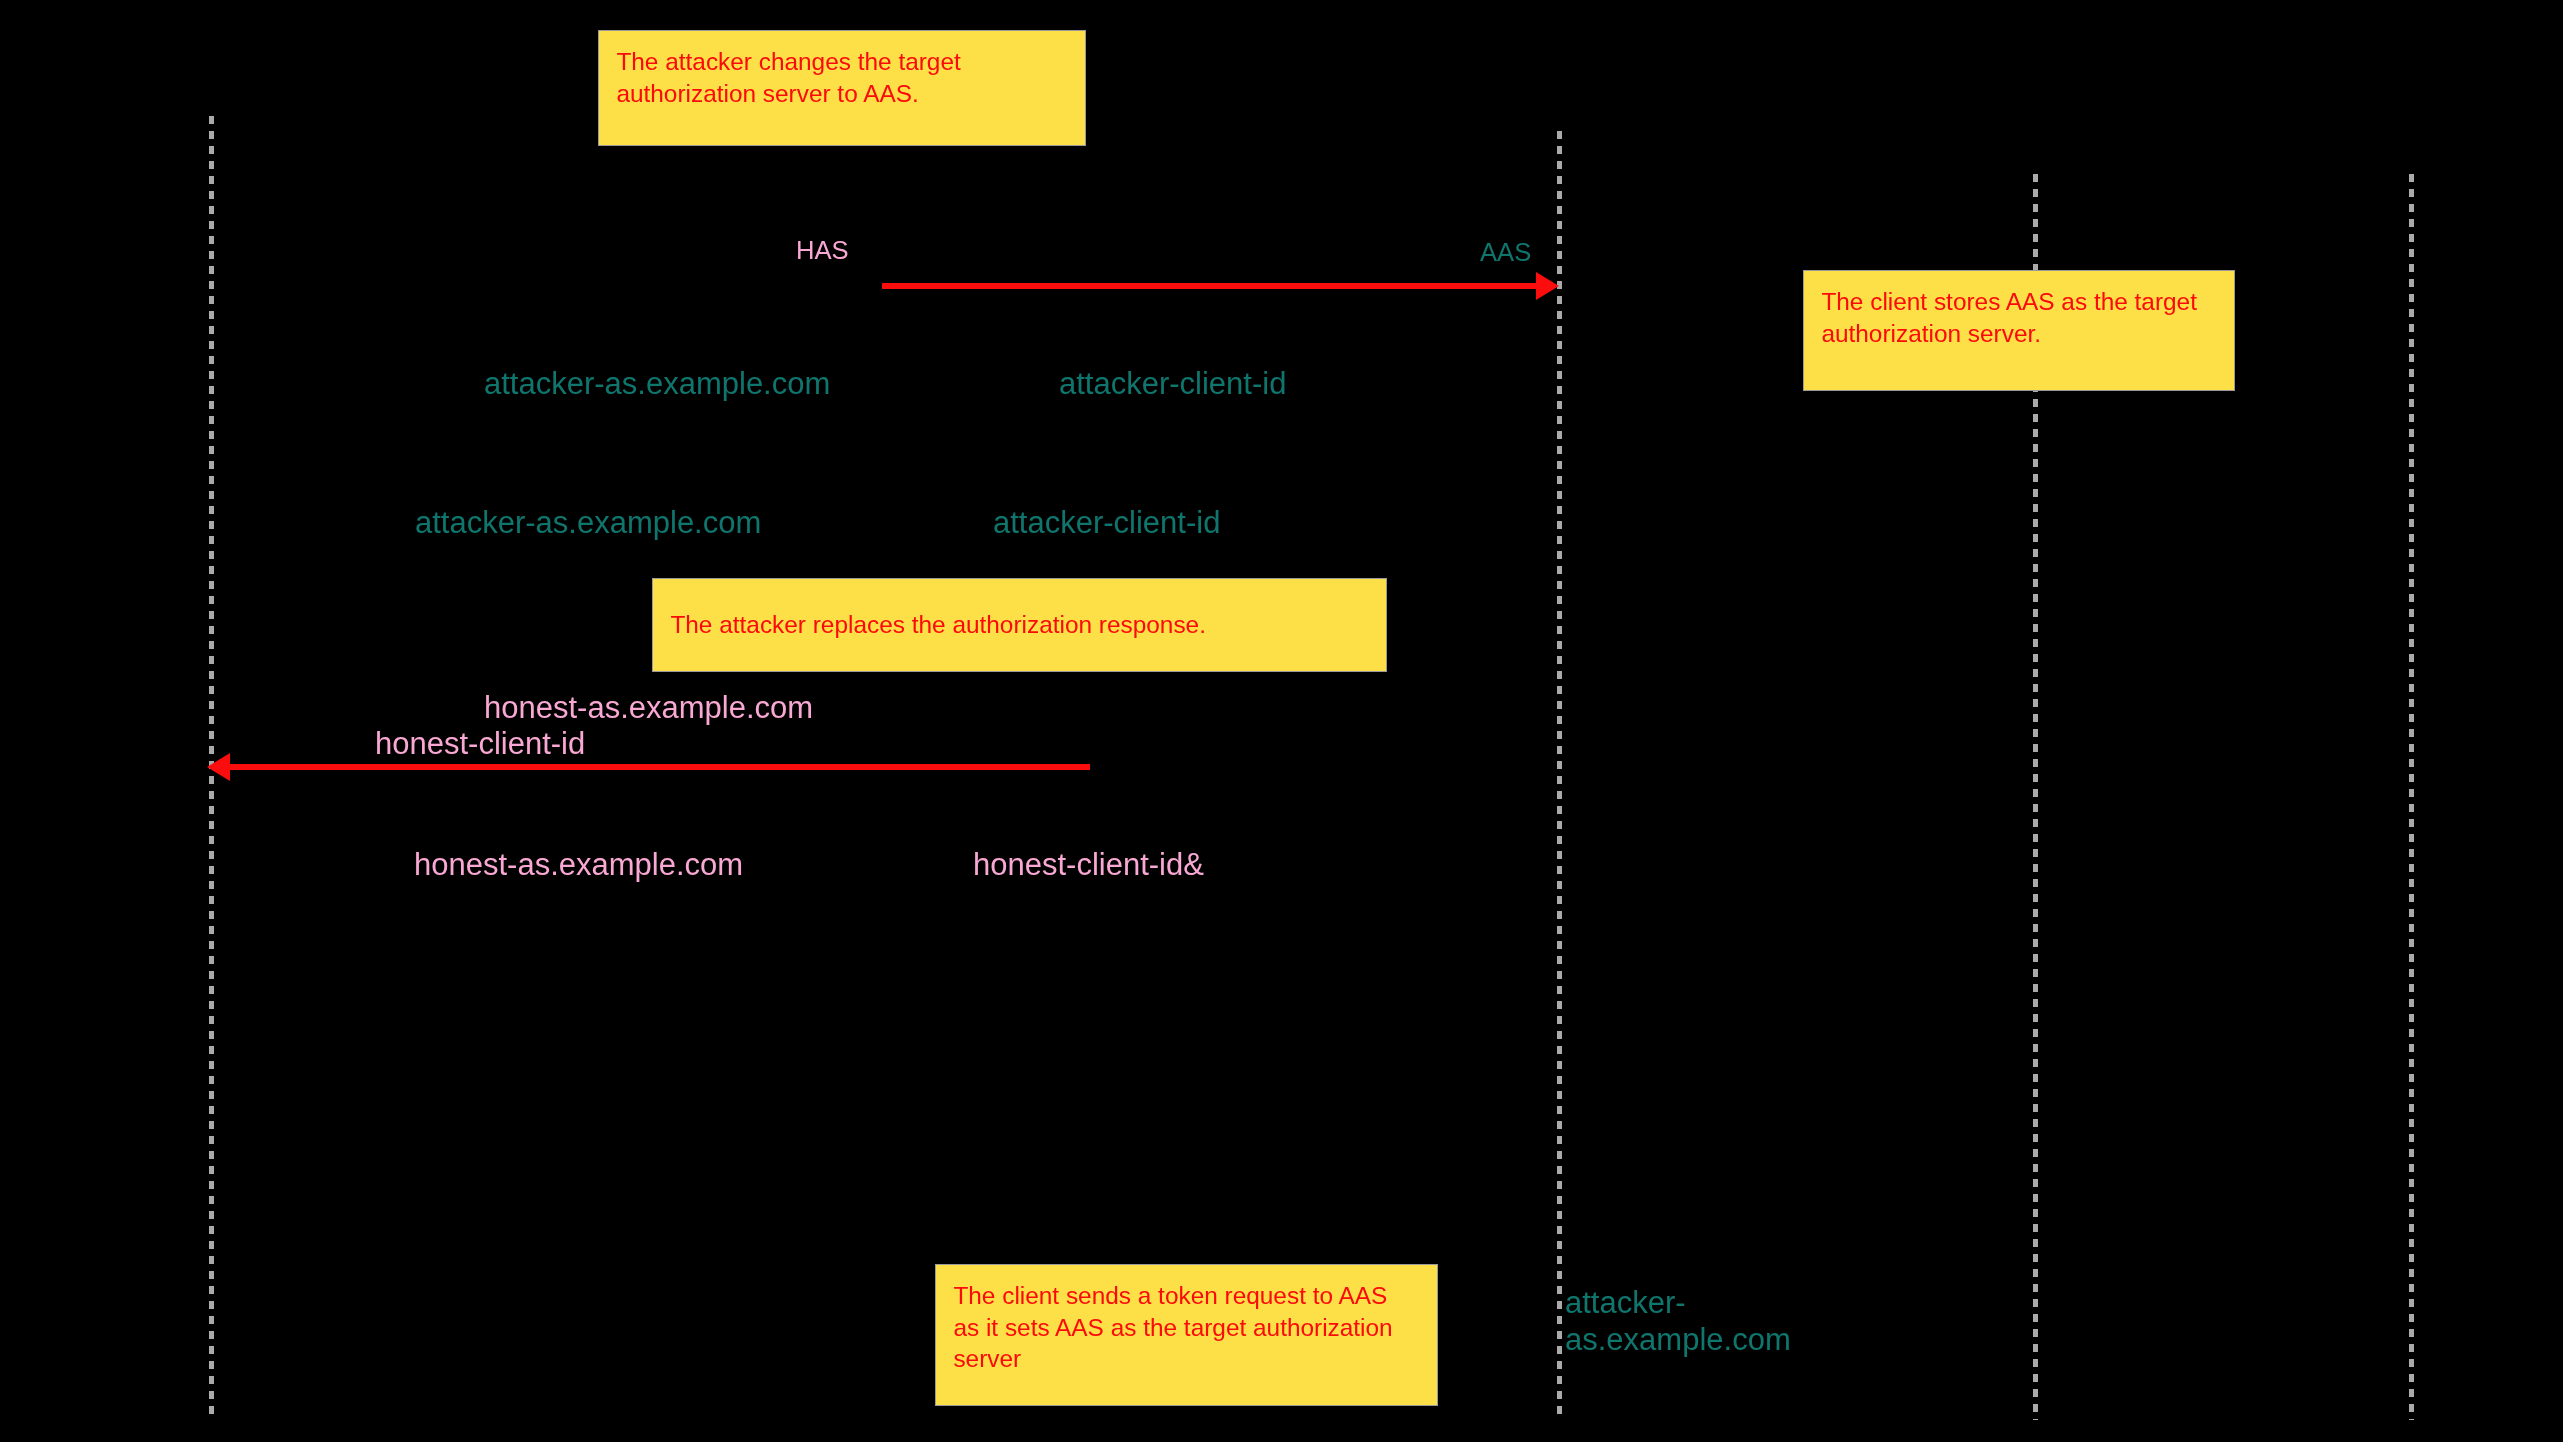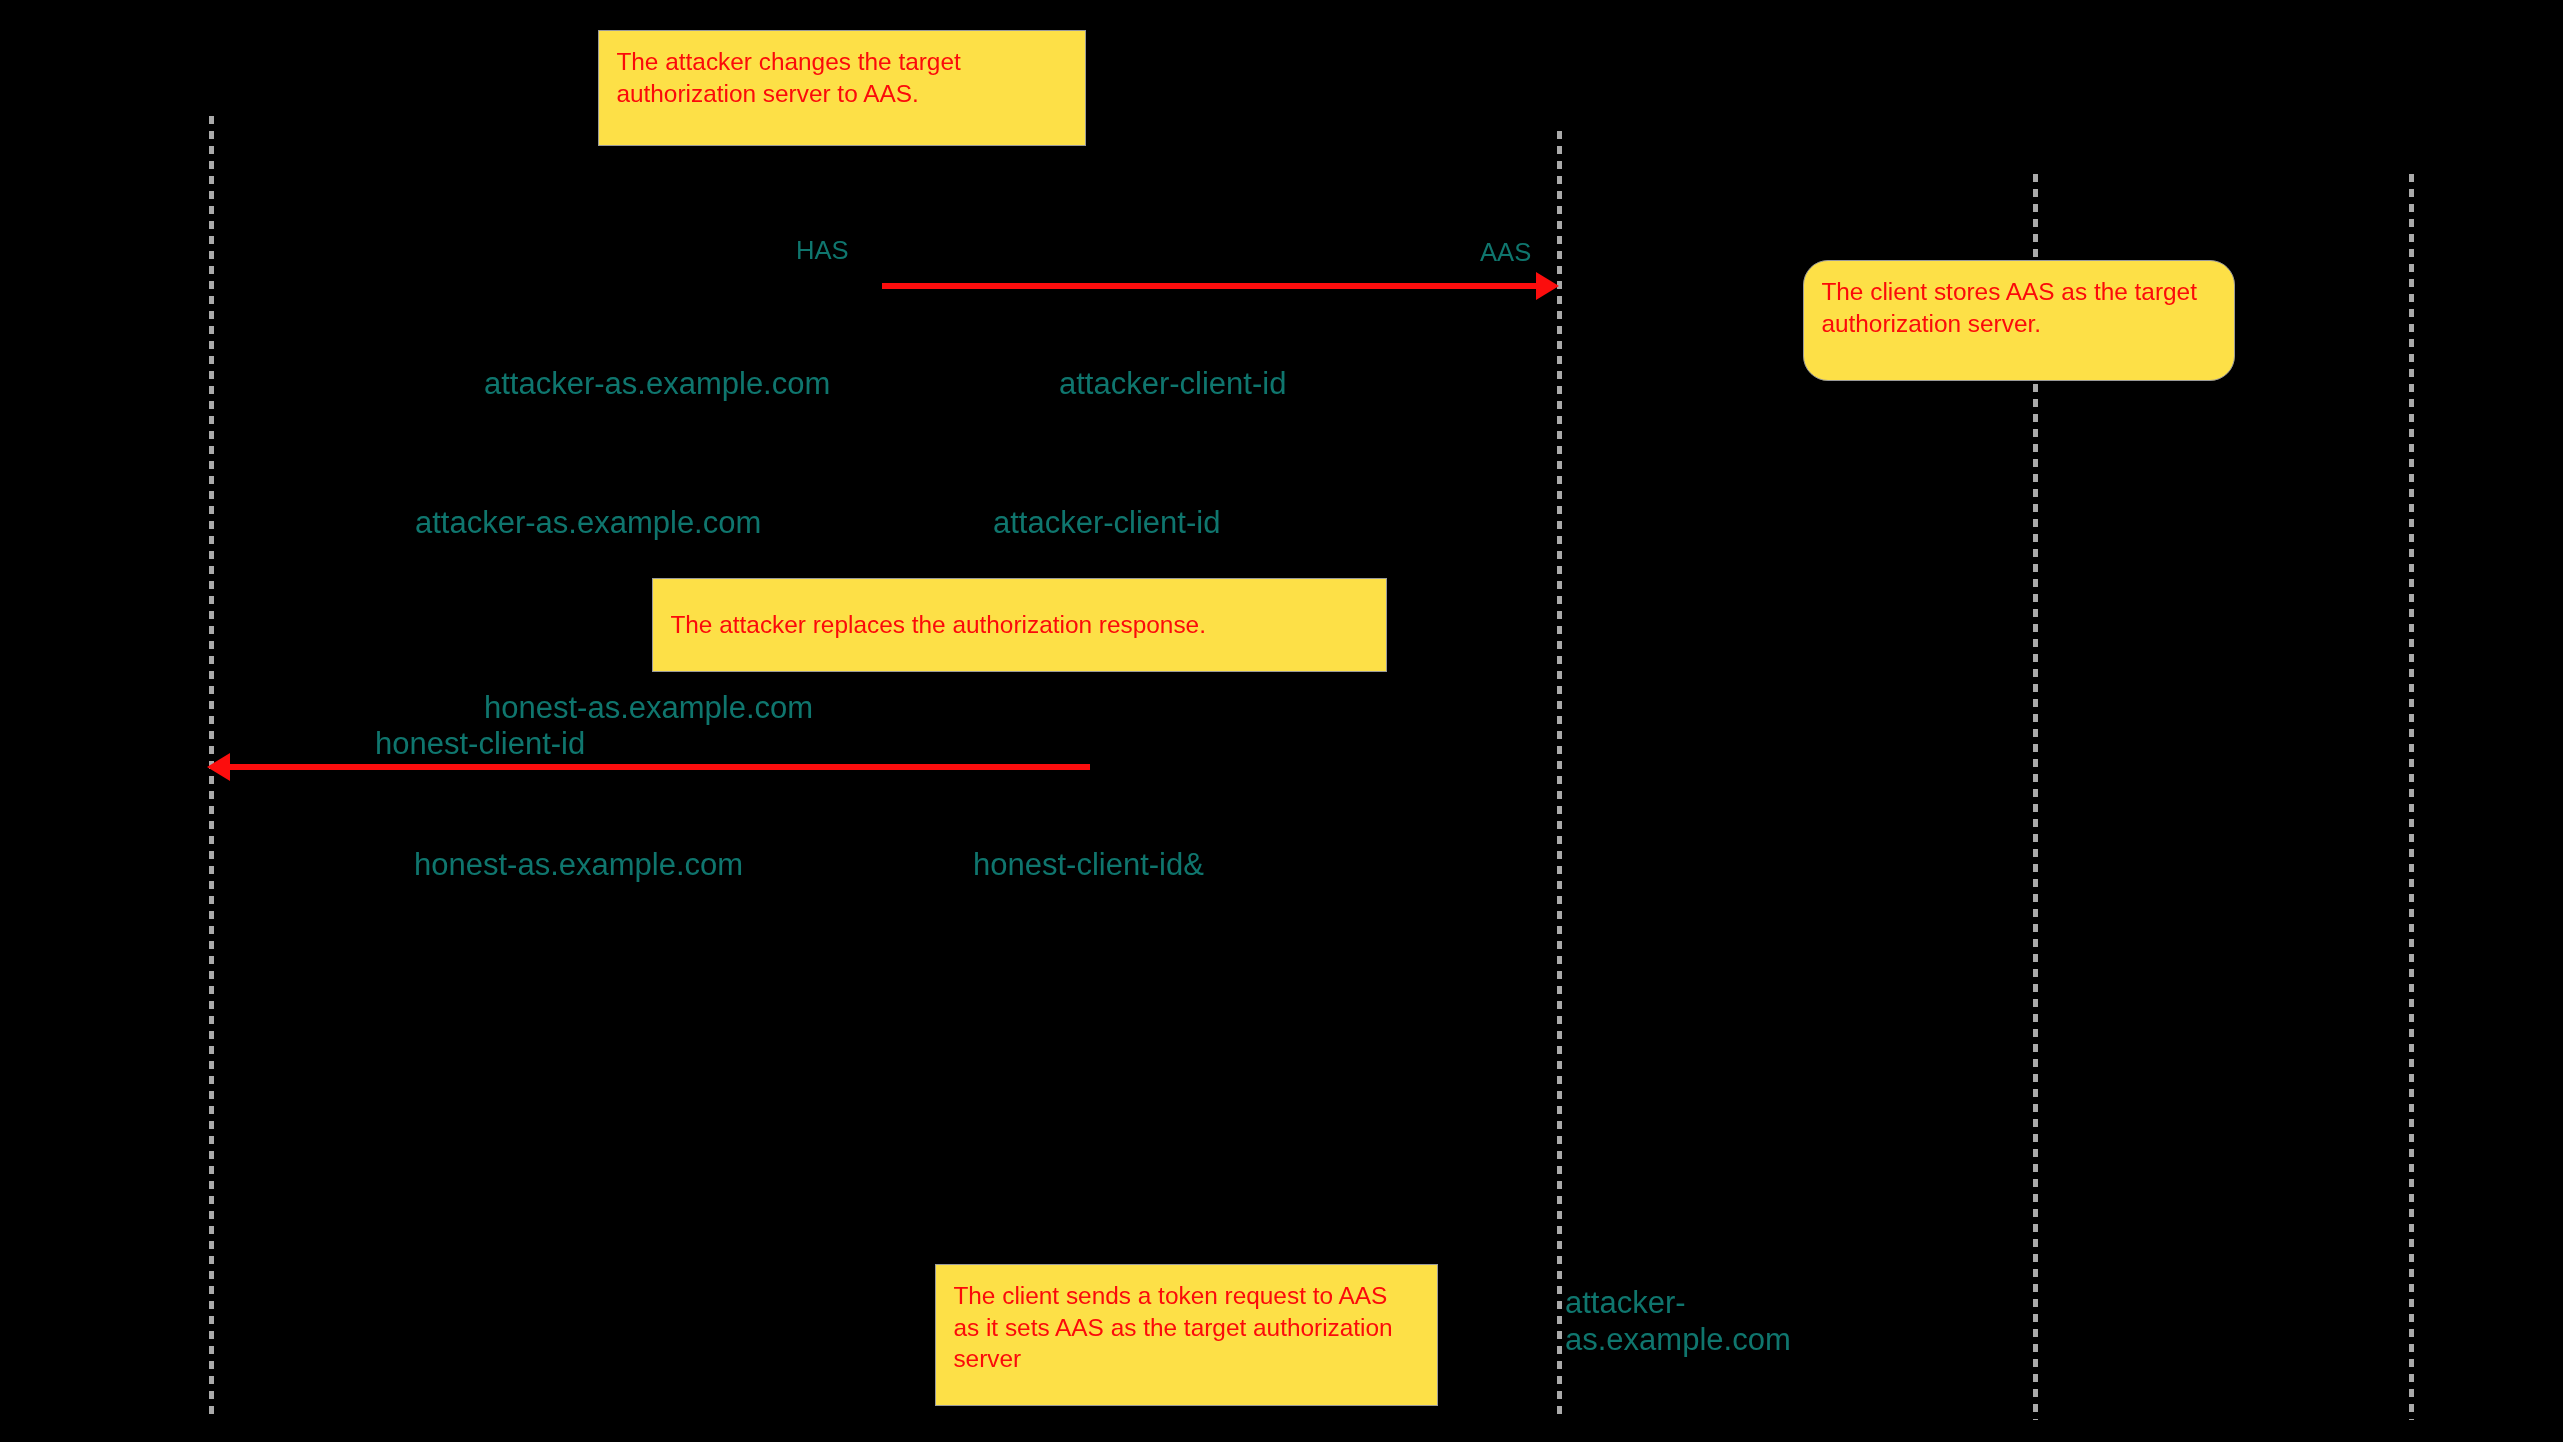--- a/index.html
+++ b/index.html
@@ -62,21 +62,21 @@
     padding: 15px 17.4px;
   }
 
   
   .label {
     position: absolute;
     white-space: pre;
     line-height: 1.18;
   }
   .label.red   { color: #0f766e; }
-  .label.green { color: #0f766e; }
+  .label.green { color: #f9a8d4; }
   .participant-label { font-size: 25.6px; }
   .param-label       { font-size: 31px; }
   .wrap-label        { white-space: normal; }
 </style>
 </head>
 <body>
 
 <div id="stage">
 
   <div class="lifeline" style="left:209px; top:116px; height:1304px;"></div>
@@ -108,21 +108,21 @@
 
   <div class="label green param-label" style="left:414px; top:847px;">honest-as.example.com</div>
 
   <div class="label green param-label" style="left:973px; top:847px;">honest-client-id&amp;</div>
 
   <div class="label red param-label wrap-label" style="left:1565px; top:1285px; width:302px; text-align:left;">attacker-
 as.example.com</div>
 
   <div class="note" style="left:598px; top:30px; width:488px; height:116px;">The attacker changes the target authorization server to AAS.</div>
 
-  <div class="note" style="left:1803px; top:260px; width:432px; height:121px;border-radius:25px;">The client stores AAS as the target authorization server.</div>
+  <div class="note" style="left:1803px; top:270px; width:432px; height:121px;">The client stores AAS as the target authorization server.</div>
 
   <div class="note" style="left:652px; top:578px; width:735px; height:94px;
               display:flex; align-items:center;text-align:center;">The attacker replaces the authorization response.</div>
 
 
   <div class="note" style="left:935px; top:1264px; width:503px; height:142px;">The client sends a token request to AAS as it sets AAS as the target authorization server</div>
 
 </div>
 
 

